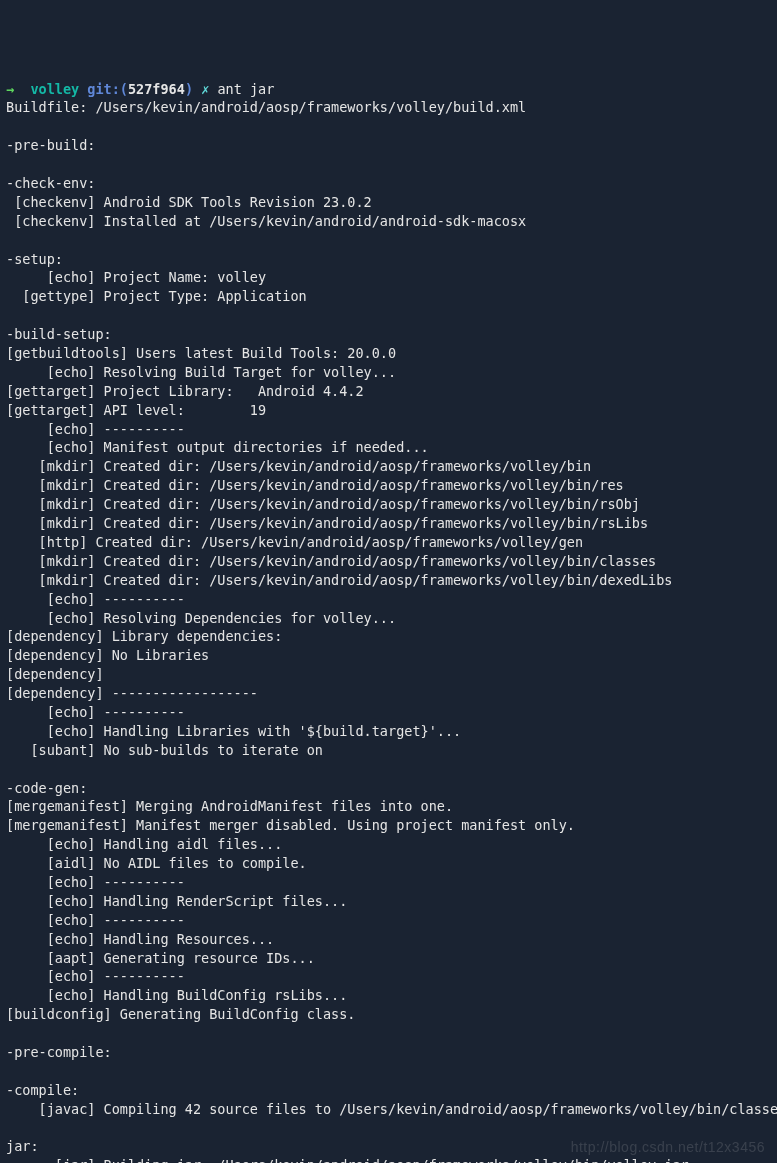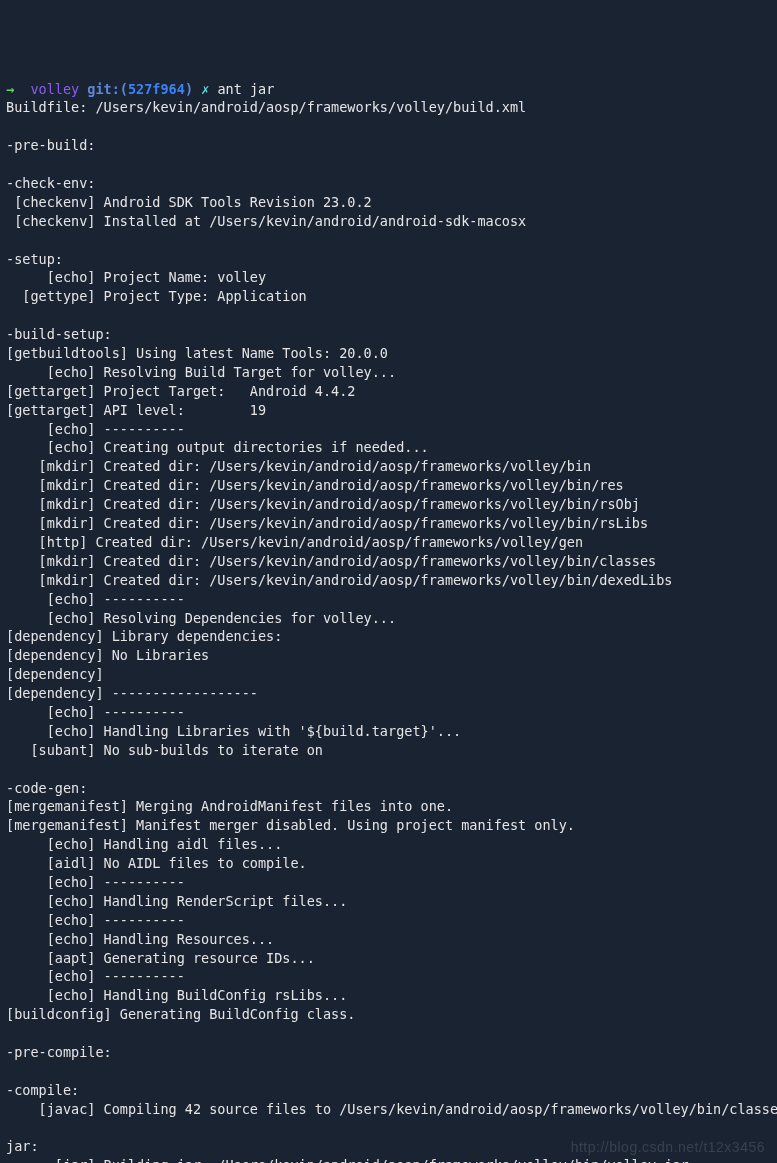--- a/index.html
+++ b/index.html
@@ -8,23 +8,23 @@
     color: #e8e8e8;
     font-family: "Menlo", "Monaco", "Consolas", monospace;
     font-size: 13.5px;
     line-height: 1.4;
     padding: 4px 6px;
     width: 777px;
     min-height: 1163px;
     white-space: pre;
   }
   .prompt-arrow { color: #5fd75f; font-weight: bold; }
-  .dir { color: #8b5cf6; font-weight: normal; }
+  .dir { color: #14b8a6; font-weight: bold; }
   .git-txt { color: #5f87d7; font-weight: bold; text-align: right; }
-  .git-hash { color: #3b82f6; font-weight: bold; }
+  .git-hash { color: #e5e5e5; font-weight: bold; }
   .cmd-sym { color: #5fd7d7; font-weight: bold; }
   .cmd { color: #e8e8e8; }
   .out { color: #e5e5e5; }
   .watermark {
     position: absolute;
     right: 12px;
     top: 1138px;
     color: rgba(200,200,200,0.18);
     font-size: 14px;
     font-family: sans-serif;
@@ -43,26 +43,26 @@
 <span class="out"></span>
 <span class="out">-check-env:</span>
 <span class="out"> [checkenv] Android SDK Tools Revision 23.0.2</span>
 <span class="out"> [checkenv] Installed at /Users/kevin/android/android-sdk-macosx</span>
 <span class="out"></span>
 <span class="out">-setup:</span>
 <span class="out">     [echo] Project Name: volley</span>
 <span class="out">  [gettype] Project Type: Application</span>
 <span class="out"></span>
 <span class="out">-build-setup:</span>
-<span class="out">[getbuildtools] Using latest Name Tools: 20.0.0</span>
+<span class="out">[getbuildtools] Users latest Build Tools: 20.0.0</span>
 <span class="out">     [echo] Resolving Build Target for volley...</span>
-<span class="out">[gettarget] Project Target:   Android 4.4.2</span>
+<span class="out">[gettarget] Project Library:   Android 4.4.2</span>
 <span class="out">[gettarget] API level:        19</span>
 <span class="out">     [echo] ----------</span>
-<span class="out">     [echo] Creating output directories if needed...</span>
+<span class="out">     [echo] Manifest output directories if needed...</span>
 <span class="out">    [mkdir] Created dir: /Users/kevin/android/aosp/frameworks/volley/bin</span>
 <span class="out">    [mkdir] Created dir: /Users/kevin/android/aosp/frameworks/volley/bin/res</span>
 <span class="out">    [mkdir] Created dir: /Users/kevin/android/aosp/frameworks/volley/bin/rsObj</span>
 <span class="out">    [mkdir] Created dir: /Users/kevin/android/aosp/frameworks/volley/bin/rsLibs</span>
 <span class="out">    [http] Created dir: /Users/kevin/android/aosp/frameworks/volley/gen</span>
 <span class="out">    [mkdir] Created dir: /Users/kevin/android/aosp/frameworks/volley/bin/classes</span>
 <span class="out">    [mkdir] Created dir: /Users/kevin/android/aosp/frameworks/volley/bin/dexedLibs</span>
 <span class="out">     [echo] ----------</span>
 <span class="out">     [echo] Resolving Dependencies for volley...</span>
 <span class="out">[dependency] Library dependencies:</span>

